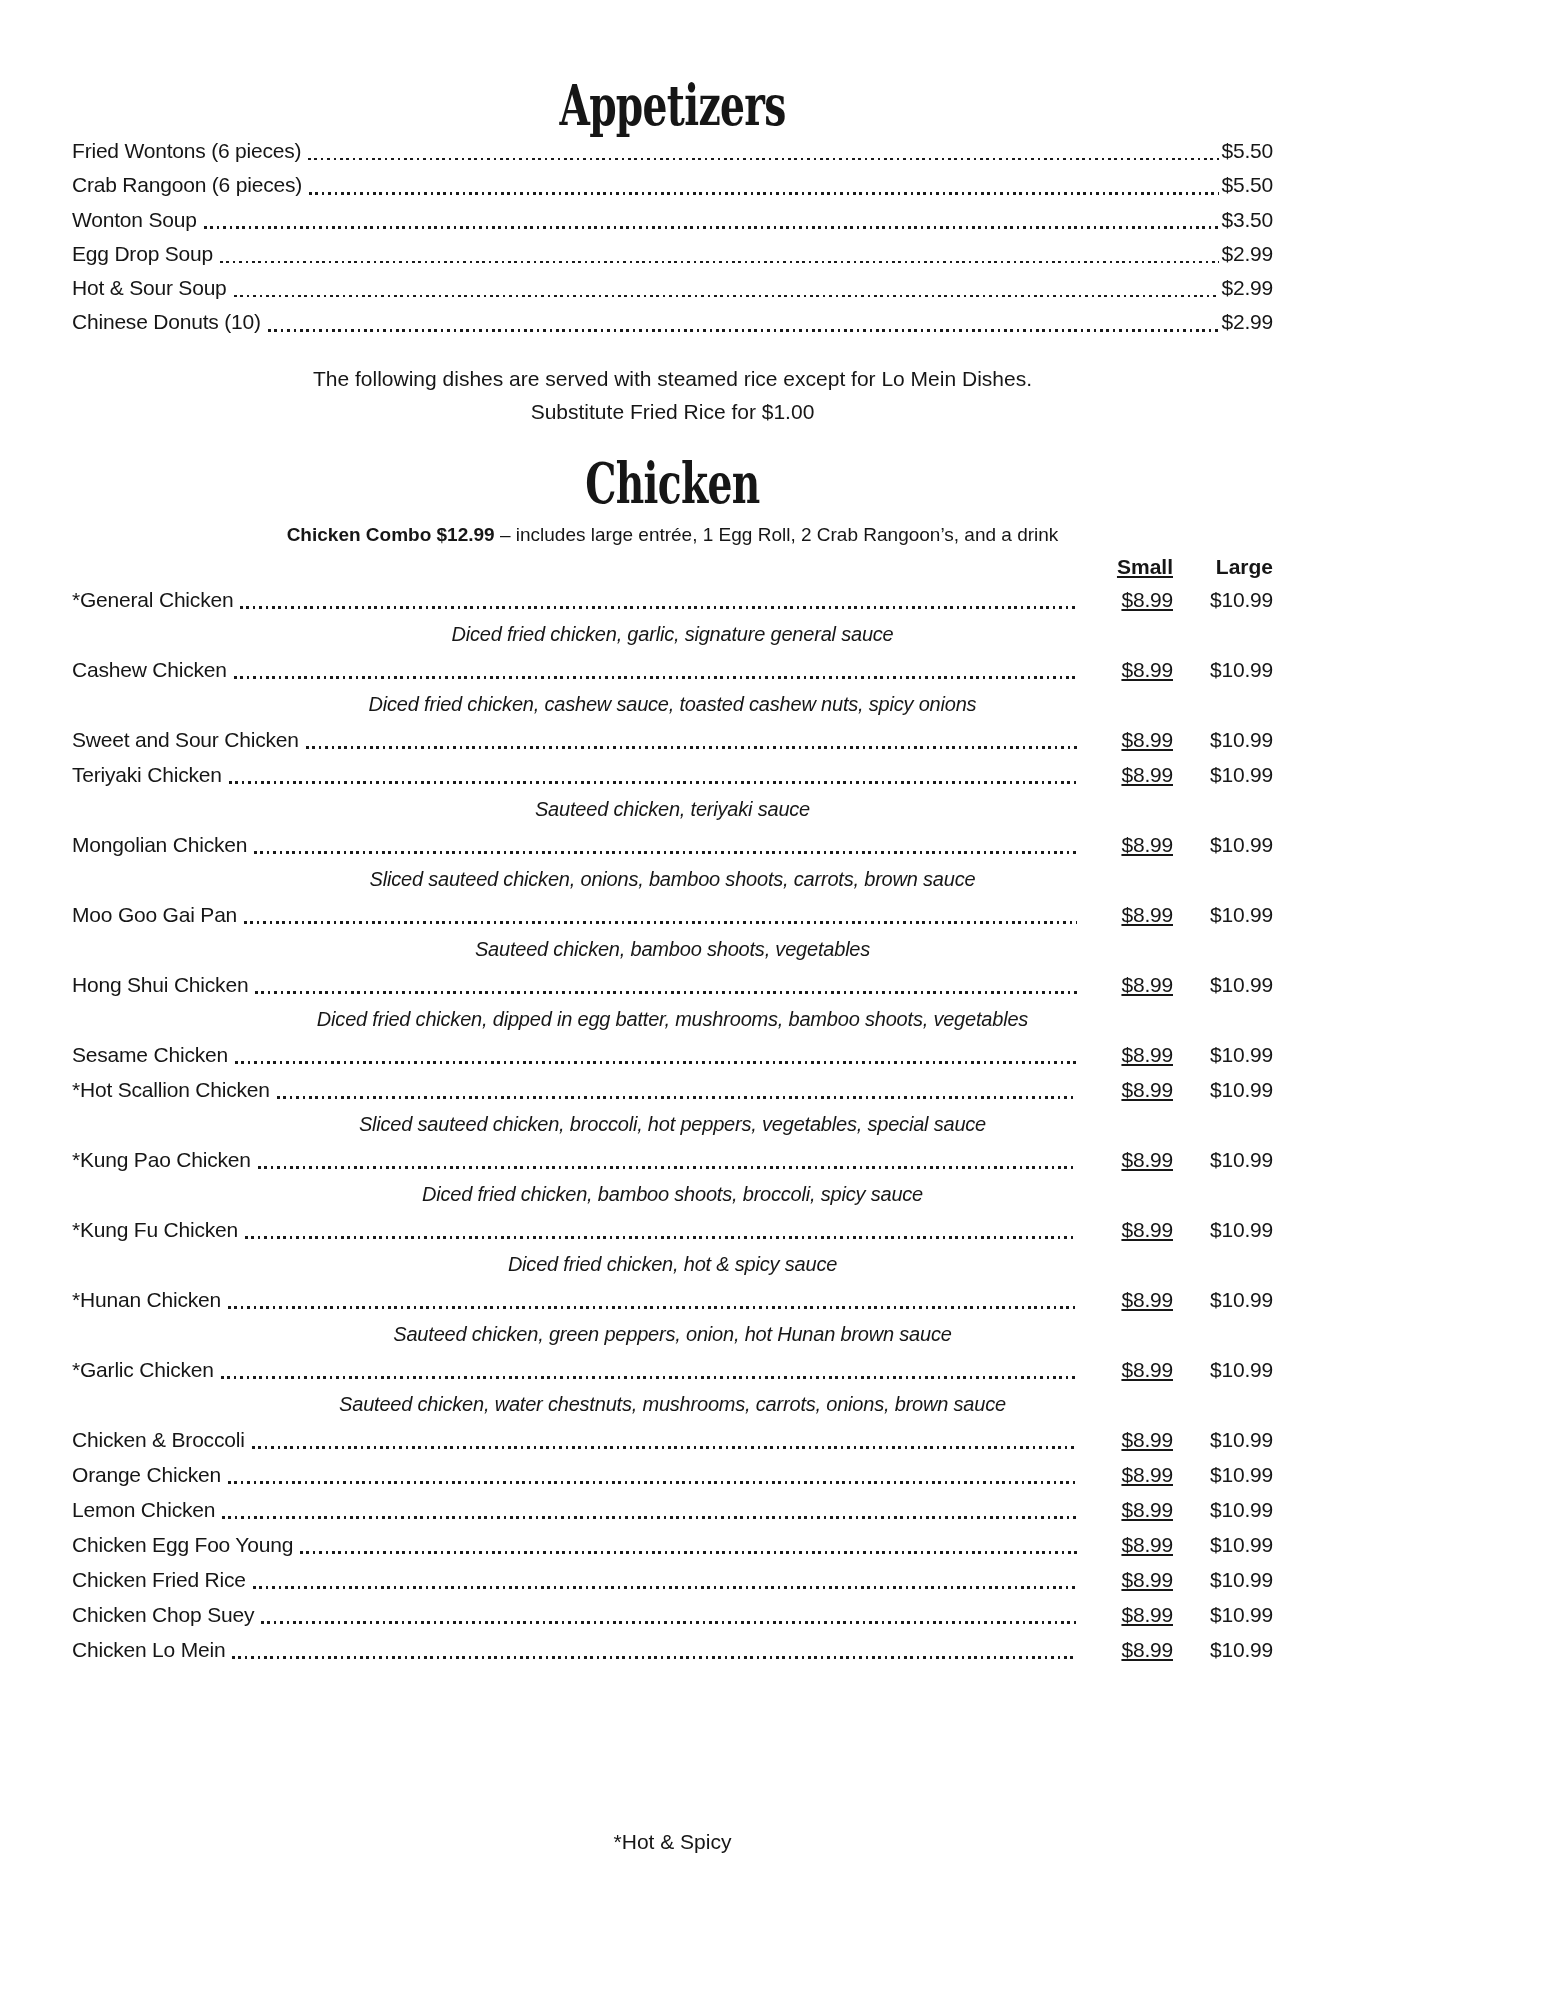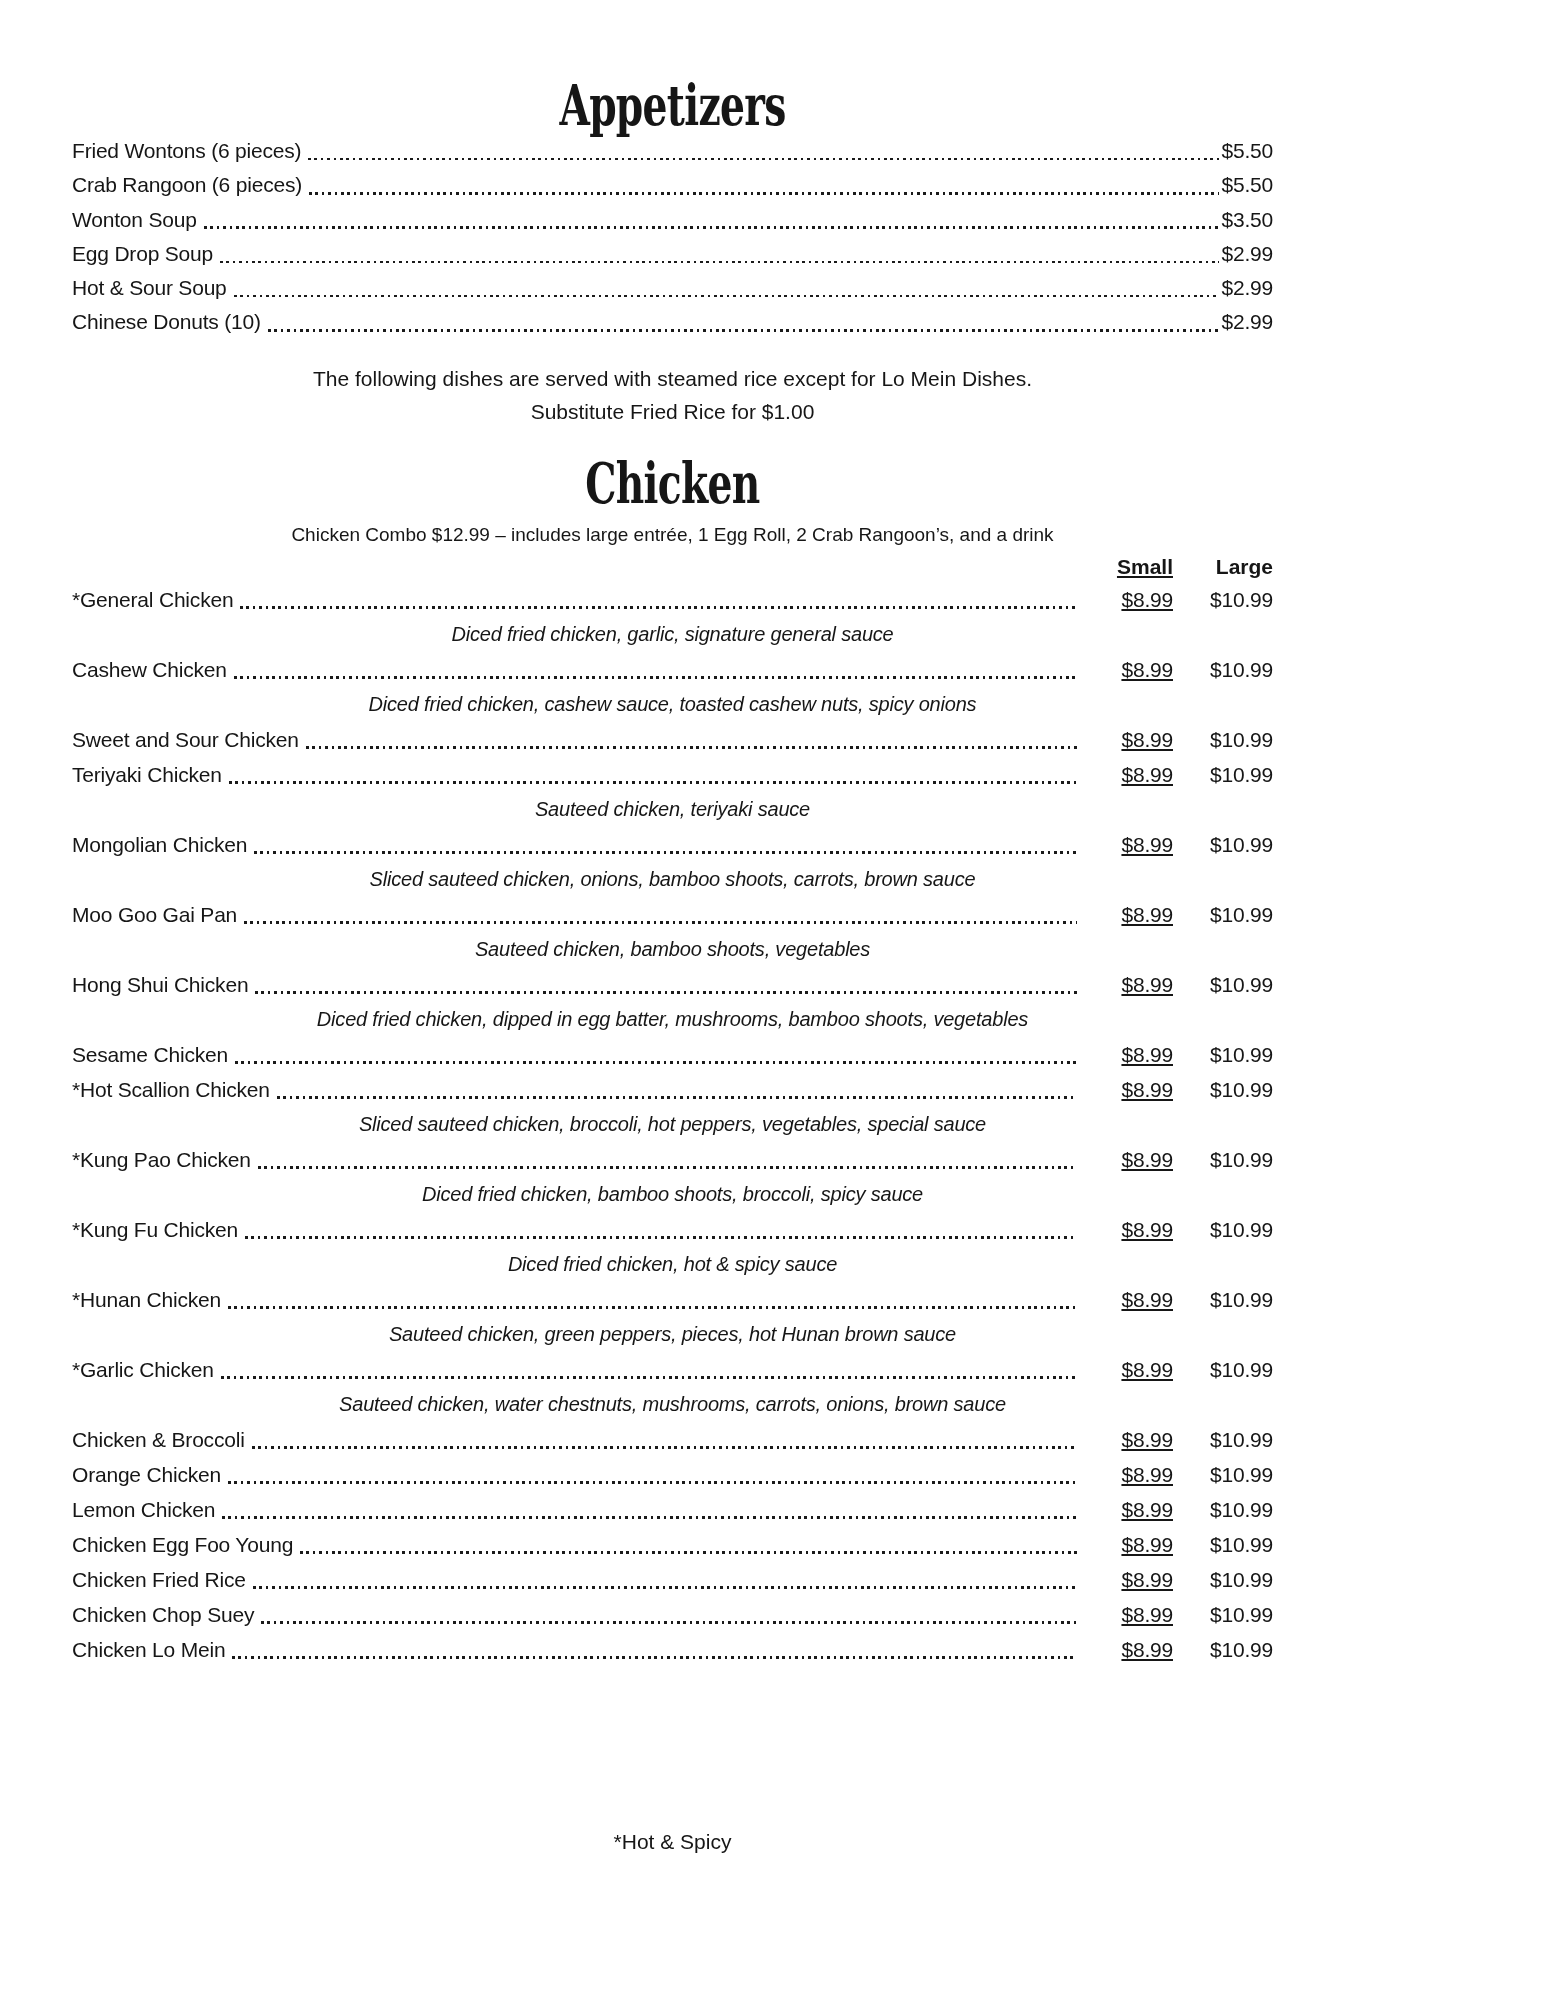--- a/index.html
+++ b/index.html
@@ -19,21 +19,21 @@
           background-image:repeating-linear-gradient(90deg, #1a1a1a 0 2.6px, transparent 2.6px 6.4px); }
   .chicken-list .leader::after { right:12px; }
   .price { white-space:nowrap; }
   .col-small { width:84px; text-align:right;text-decoration:underline; }
   .col-large { width:100px; text-align:right; }
   .desc { text-align:center; font-style:italic; font-size:20px; line-height:35px; letter-spacing:-0.2px; }
   .appetizers-list { }
   .notice { text-align:center; font-size:21px; line-height:33px; margin-top:22px; }
   .chicken-title { margin-top:26px; }
   .combo-line { text-align:center; font-size:19px; line-height:26px; margin-top:10px; }
-  .combo-line b { font-weight:400; }
+  .combo-line b { font-weight:700; }
   .size-header { display:flex; font-weight:700; font-size:21px; line-height:30px; margin-top:4px; }
   .size-header .spacer { flex:1 1 auto; }
   .footnote { text-align:center; font-size:21px; line-height:34px; margin-top:158px; }
 </style>
 </head>
 <body>
 
 <div class="page">
 
   <h1 class="section-title"><span class="squeeze">Appetizers</span></h1>
@@ -161,21 +161,21 @@
         <span class="price col-small">$8.99</span>
         <span class="price col-large">$10.99</span>
       </div>
       <div class="desc">Diced fried chicken, hot &amp; spicy sauce</div>
       <div class="row">
         <span class="item-name">*Hunan Chicken</span>
         <span class="leader"></span>
         <span class="price col-small">$8.99</span>
         <span class="price col-large">$10.99</span>
       </div>
-      <div class="desc">Sauteed chicken, green peppers, pieces, hot Hunan brown sauce</div>
+      <div class="desc">Sauteed chicken, green peppers, onion, hot Hunan brown sauce</div>
       <div class="row">
         <span class="item-name">*Garlic Chicken</span>
         <span class="leader"></span>
         <span class="price col-small">$8.99</span>
         <span class="price col-large">$10.99</span>
       </div>
       <div class="desc">Sauteed chicken, water chestnuts, mushrooms, carrots, onions, brown sauce</div>
       <div class="row">
         <span class="item-name">Chicken &amp; Broccoli</span>
         <span class="leader"></span>

